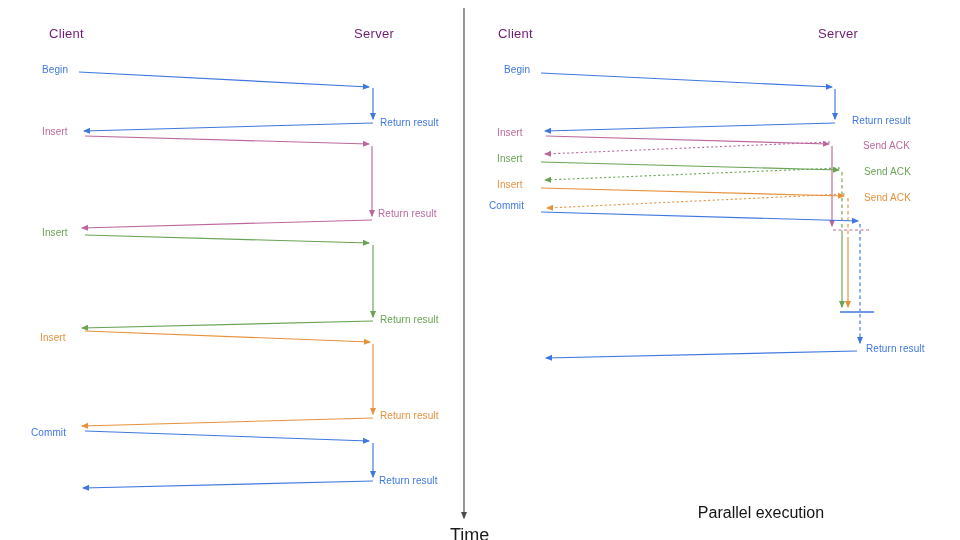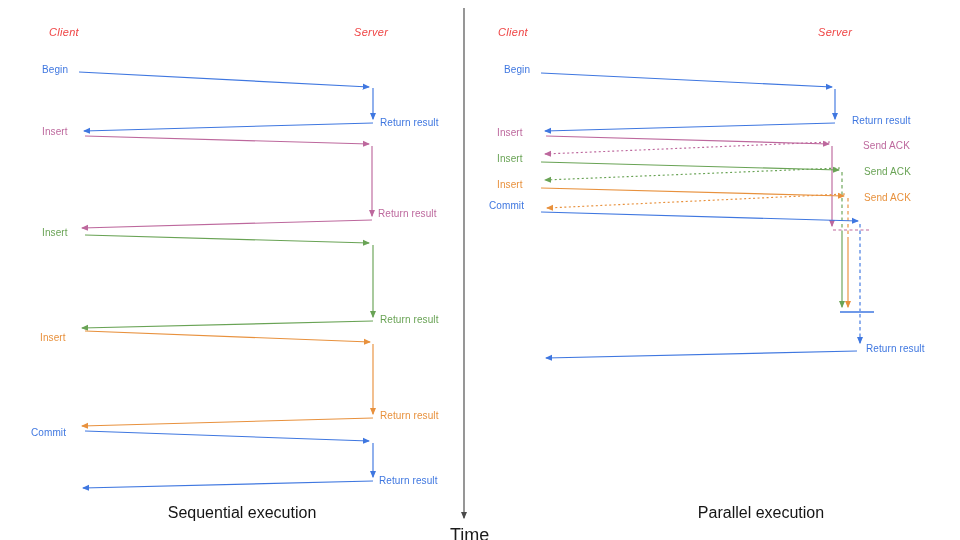--- a/index.html
+++ b/index.html
@@ -6,21 +6,21 @@
   .stage{
     position:relative;width:960px;height:540px;background:#ffffff;
     font-family:"Liberation Sans", sans-serif;overflow:hidden;
   }
   .stage svg{position:absolute;left:0;top:0;}
   .lbl{
     position:absolute;font-size:10px;line-height:12px;white-space:nowrap;
     letter-spacing:0.1px;
   }
   .hdr{
-    position:absolute;font-size:11px;font-style:italic;color:#ef4444;
+    position:absolute;font-size:13px;color:#701a75;
     white-space:nowrap;letter-spacing:0.3px;
   }
   .title{
     position:absolute;font-size:16px;color:#151515;white-space:nowrap;
     transform:translateX(-50%);
   }
   .time-lbl{
     position:absolute;font-size:18px;color:#1c1c1c;white-space:nowrap;
   }
 </style>
@@ -82,21 +82,20 @@
       <line x1="860" y1="314" x2="860" y2="343" stroke="#3f77e0" stroke-width="1.15" stroke-dasharray="3.5,3" marker-end="url(#arr-blue)"></line>
       <line x1="857" y1="351" x2="546" y2="358" stroke="#3f77e0" stroke-width="1.15" marker-end="url(#arr-blue)"></line>
       <line x1="464" y1="8" x2="464" y2="518" stroke="#4a4a4a" stroke-width="1.15" marker-end="url(#arr-axis)"></line>
     </svg>
 
   <div class="hdr" style="left:49px;top:26px">Client</div>
   <div class="hdr" style="left:354px;top:26px">Server</div>
   <div class="hdr" style="left:498px;top:26px">Client</div>
   <div class="hdr" style="left:818px;top:26px">Server</div>
 
-  <div class="title" style="left:242px;top:504px">Sequential execution</div>
   <div class="title" style="left:761px;top:504px">Parallel execution</div>
 
   <div class="time-lbl" style="left:450px;top:525px">Time</div>
 
   <div>
       <div class="lbl" style="left: 42px; top: 64px; color: rgb(63, 119, 224);">Begin</div>
       <div class="lbl" style="left: 380px; top: 117px; color: rgb(63, 119, 224);">Return result</div>
       <div class="lbl" style="left: 42px; top: 126px; color: rgb(189, 104, 157);">Insert</div>
       <div class="lbl" style="left: 378px; top: 208px; color: rgb(189, 104, 157);">Return result</div>
       <div class="lbl" style="left: 42px; top: 227px; color: rgb(105, 163, 85);">Insert</div>

